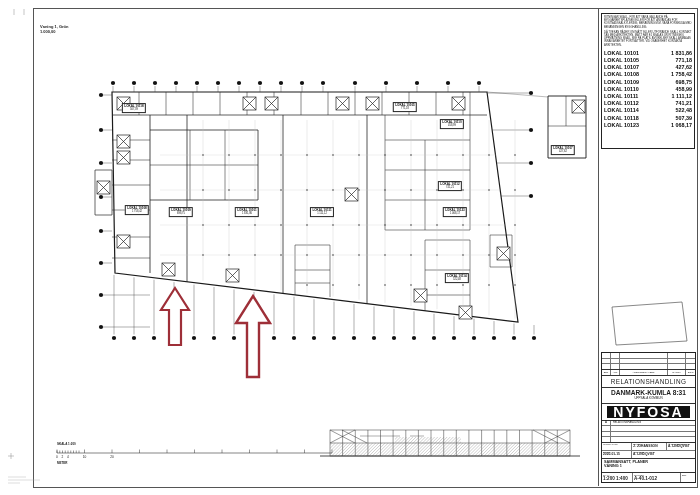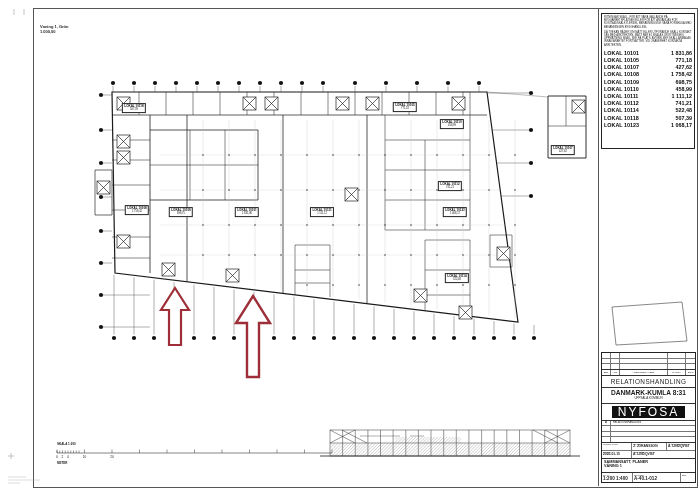--- a/index.html
+++ b/index.html
@@ -37,21 +37,21 @@
   .rev-grid .c:last-child,.rev-head span:last-child{border-right:none;}
   .rev-head{display:flex;height:5px;font-size:2.3px;line-height:5px;}
   .rev-head span{display:block;text-align:center;overflow:hidden;}
   .w1{width:8px;}.w2{width:8px;}.w3{width:47px;}.w4{width:17px;}.w5{width:11px;flex:1;}
   #status{height:11px;font-size:6.4px;line-height:11px;text-align:center;letter-spacing:0.4px;
           font-weight:500;}
   #project{height:16px;text-align:center;}
   #project .pj{font-size:6.6px;line-height:9px;font-weight:700;}
   #project .mu{font-size:3px;line-height:3.5px;}
   #logo-row{height:17px;display:flex;align-items:center;justify-content:center;}
-  #logo{display:inline-block;background:#111;color:#fff;font-weight:400;font-size:12px;
+  #logo{display:inline-block;background:#111;color:#fff;font-weight:700;font-size:14px;
         line-height:12px;padding:0 6px;letter-spacing:2px;}
   .rev-rows .rr{display:flex;height:4.4px;border-bottom:0.4px solid #777;font-size:2.6px;
                 line-height:4.4px;}
   .rev-rows .rr:last-child{border-bottom:none;}
   .rev-rows .ca{width:8px;border-right:0.4px solid #777;text-align:center;font-weight:700;}
   .rev-rows .cb{flex:1;padding-left:2px;}
   .fields .fr{display:flex;border-bottom:0.4px solid #777;height:7px;}
   .fields .fr:last-child{border-bottom:none;}
   .fields .fc{border-right:0.4px solid #777;padding:0 1px;overflow:hidden;}
   .fields .fc:last-child{border-right:none;}

